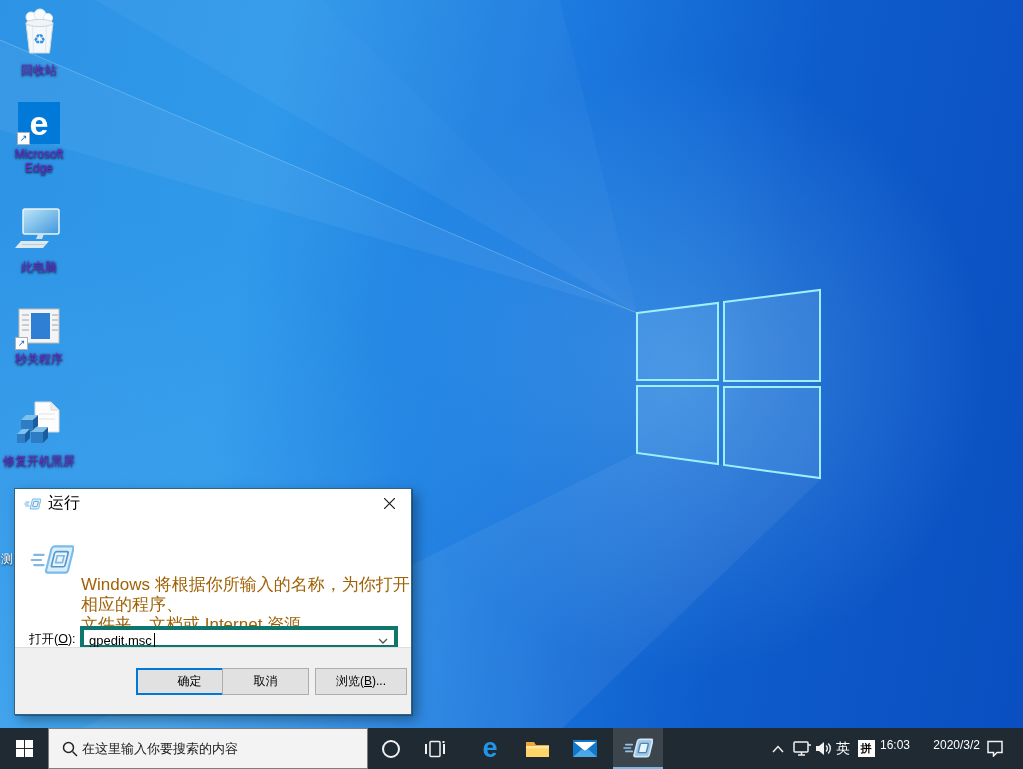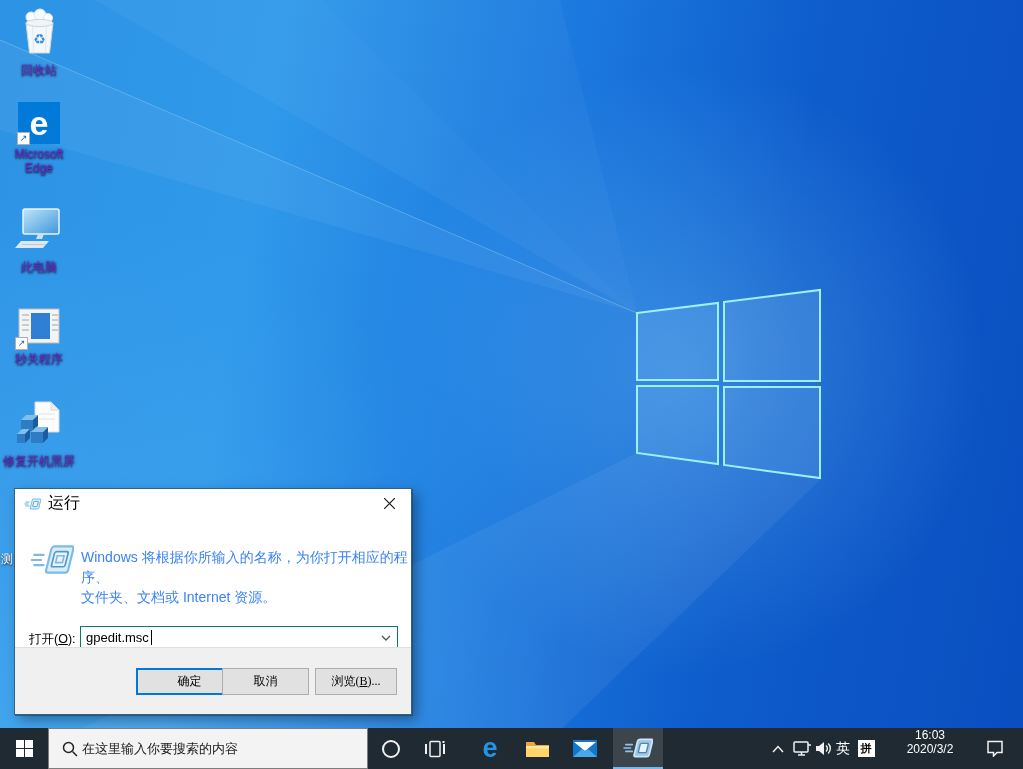--- a/index.html
+++ b/index.html
@@ -37,52 +37,52 @@
     background:#fff; border:1px solid #2f6485;
     box-shadow:1px 1px 0 rgba(20,60,90,.55), 5px 5px 12px rgba(0,0,0,.35);
     font-size:12px; color:#000;
   }
   .rd-titlebar { height:29px; display:flex; align-items:center; padding-left:9px; background:#fff; }
   .rd-title { margin-left:7px; font-size:16px; }
   .rd-close { margin-left:auto; width:43px; height:29px; display:flex; align-items:center;
     justify-content:center; cursor:pointer; }
   .rd-body { position:relative; height:131px; background:#fff; }
   .rd-bigicon { position:absolute; left:15px; top:24px; }
-  .rd-desc { position:absolute; left:66px; top:29px; font-size:14px; line-height:20px; color:#3b82f6; }
+  .rd-desc { position:absolute; left:66px; top:57px; font-size:17px; line-height:20px; color:#a16207; }
   .rd-open-label { position:absolute; left:14px; top:113px; font-size:12.5px; }
   .rd-combo { position:absolute; left:65px; top:108px; width:318px; height:23px;
-    border:1px solid #0f766e; background:#fff; }
+    border:4px solid #0f766e; background:#fff; }
   .rd-input { position:absolute; left:0; top:0; width:296px; height:21px; border:0; outline:none;
     padding:0 0 0 5px; font-size:13px; font-family:"Liberation Sans",sans-serif; color:#000; background:transparent; }
   .rd-caret { position:absolute; left:70px; top:3px; width:1px; height:15px; background:#000; }
   .rd-chevron { position:absolute; right:6px; top:8px; }
   .rd-footer { position:absolute; left:0; right:0; bottom:0; height:67px; background:#f0f0f0;
     border-top:1px solid #dfdfdf; }
   .rd-btn { position:absolute; top:20px; height:27px; background:#e1e1e1; border:1px solid #adadad;
     font-size:12px; font-family:"Liberation Sans",sans-serif; color:#000; cursor:pointer; }
   .rd-btn.ok { left:121px; width:107px; border:2px solid #0078d7; }
   .rd-btn.cancel { left:207px; width:87px; }
-  .rd-btn.browse { left:300px; width:82px;font-family:Liberation Serif, serif; }
+  .rd-btn.browse { left:300px; width:92px; }
   .mn { text-decoration:underline; }
 
   
   .taskbar { position:absolute; left:0; bottom:0; width:1023px; height:41px; background:#1f2a32; z-index:10; }
   .tb-btn { position:absolute; top:0; height:41px; display:flex; align-items:center; justify-content:center; cursor:pointer; }
   .tb-start { left:0; width:48px; }
   .tb-search { position:absolute; left:48px; top:0; width:320px; height:41px; background:#f3f3f3;
     border:1px solid #7d7d7d; display:flex; align-items:center; padding-left:13px; }
   .tb-search input { border:0; outline:none; background:transparent; margin-left:4px; width:260px;
     font-size:13px; font-family:"Liberation Sans",sans-serif; color:#1b1b1b; }
   .tb-search input::placeholder { color:#1b1b1b; opacity:1; }
   .tb-app-active { background:rgba(255,255,255,.13); border-bottom:2px solid #76b9ed; }
   .tray-text { color:#fff; font-size:13px; }
   .ime-box { width:17px; height:17px; background:#fff; color:#000; font-size:11px; line-height:17px;
     text-align:center; font-weight:bold; }
   .tb-clock { position:absolute; top:0; left:880px; width:100px; height:33px; color:#fff; font-size:12px;
-    line-height:14px; display:flex; flex-direction:column; align-items:center; justify-content:flex-start; cursor:pointer; }
+    line-height:14px; display:flex; flex-direction:row; align-items:center; justify-content:space-between; cursor:pointer; }
   .edge-e-blue { color:#2196e8; font-size:27px; font-weight:bold; line-height:27px; }
 </style>
 </head>
 <body>
 
 <div class="desktop">
   <svg class="wall-svg" width="1023" height="769">
     <polygon points="0,40 637,313 0,130" fill="rgba(255,255,255,0.055)"></polygon>
     <polygon points="95,0 637,313 322,0" fill="rgba(255,255,255,0.045)"></polygon>
     <polygon points="322,0 637,313 560,0" fill="rgba(255,255,255,0.03)"></polygon>

